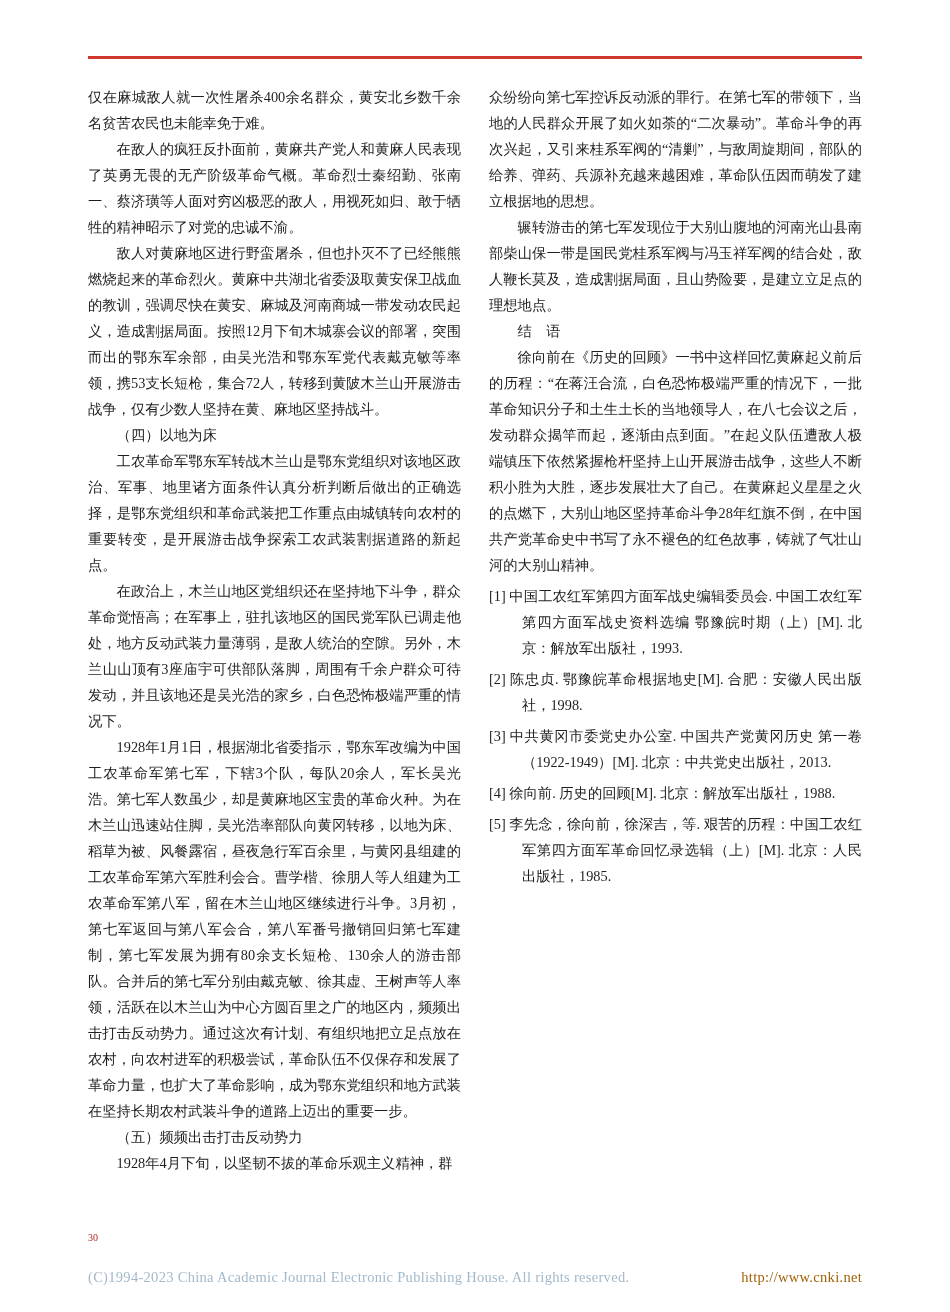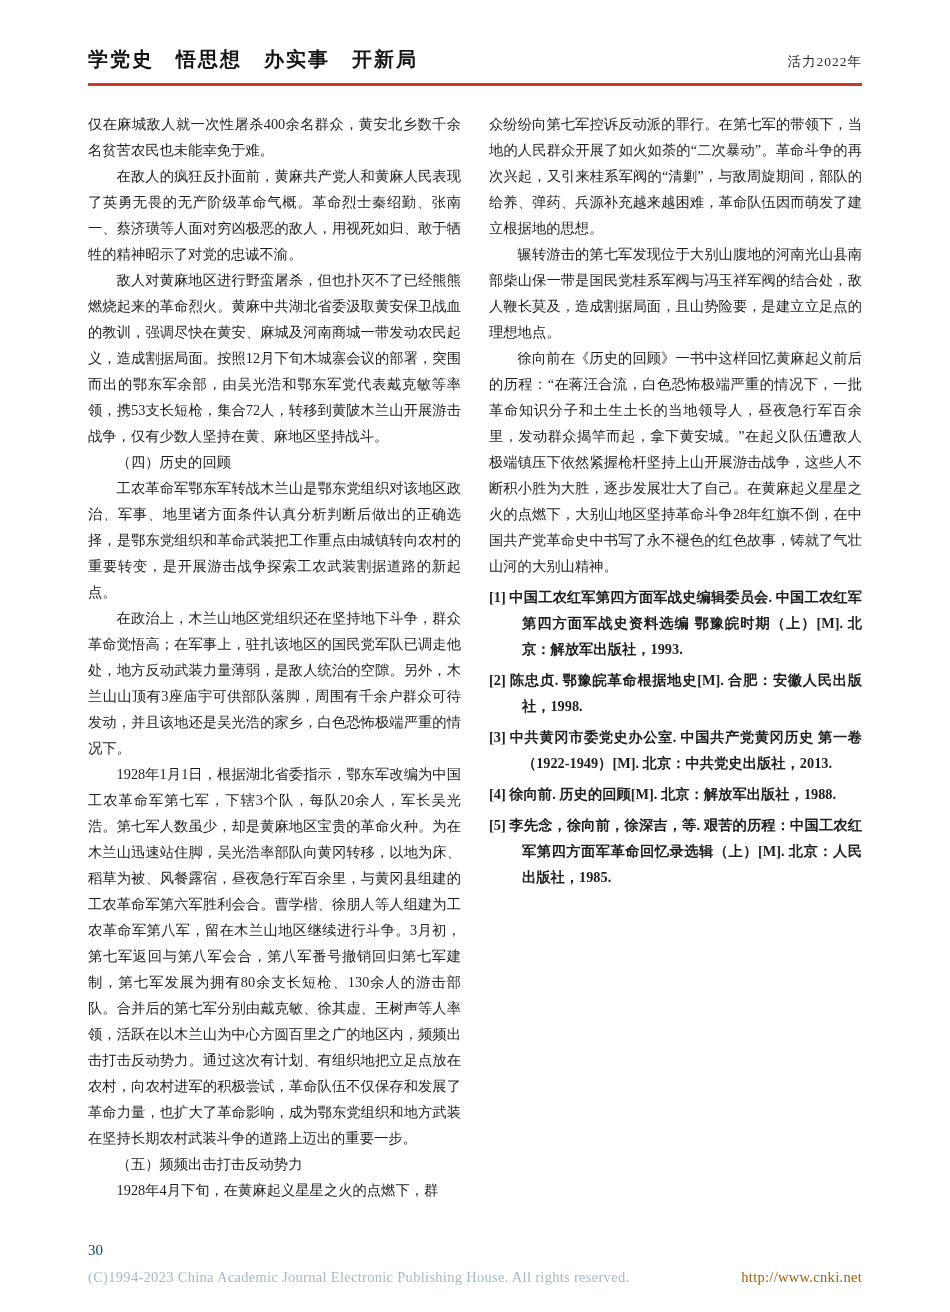--- a/index.html
+++ b/index.html
@@ -55,74 +55,70 @@
     color: #1e1e1e;
   }
   .para { margin: 0; text-indent: 2em; }
   .type-cont { text-indent: 0; }
   .type-heading { text-indent: 2em; }
   .type-refs-title { text-indent: 0; margin-top: 12px; }
   .type-ref {
     text-indent: -2.3em;
     padding-left: 2.3em;
     margin-top: 5px;
-    font-weight: bold;
   }
   
   .footer {
     position: absolute;
     left: 88px; right: 88px; bottom: 26px;
   }
   .page-number {
-    font-size: 15px;
-    color: #0c4a6e;
-    margin-bottom: 10px;
+    font-size: 10px;
+    color: #b91c1c;
+    margin-bottom: 26px;
   }
   .copyright-row {
     display: flex;
     justify-content: space-between;
     align-items: flex-start;
     font-size: 14.5px;
     color: #a2b9cb;
     letter-spacing: 0.3px;
   }
   .cnki-url {
     color: #a16207;
     text-decoration: none;
   }
 </style>
 </head>
 <body>
 
 <div class="page">
 
   <header>
-    <div class="header-row">
-      <h1 class="slogan">学党史　悟思想　办实事　开新局</h1>
-      <span class="journal-name">活力2022年</span>
-    </div>
     <div class="red-rule"></div>
   </header>
 
   <main class="columns">
     <section class="col">
         <p class="para type-cont">仅在麻城敌人就一次性屠杀400余名群众，黄安北乡数千余名贫苦农民也未能幸免于难。</p>
         <p class="para type-body">在敌人的疯狂反扑面前，黄麻共产党人和黄麻人民表现了英勇无畏的无产阶级革命气概。革命烈士秦绍勤、张南一、蔡济璜等人面对穷凶极恶的敌人，用视死如归、敢于牺牲的精神昭示了对党的忠诚不渝。</p>
         <p class="para type-body">敌人对黄麻地区进行野蛮屠杀，但也扑灭不了已经熊熊燃烧起来的革命烈火。黄麻中共湖北省委汲取黄安保卫战血的教训，强调尽快在黄安、麻城及河南商城一带发动农民起义，造成割据局面。按照12月下旬木城寨会议的部署，突围而出的鄂东军余部，由吴光浩和鄂东军党代表戴克敏等率领，携53支长短枪，集合72人，转移到黄陂木兰山开展游击战争，仅有少数人坚持在黄、麻地区坚持战斗。</p>
-        <p class="para type-heading">（四）历史的回顾</p>
+        <p class="para type-heading">（四）以地为床</p>
         <p class="para type-body">工农革命军鄂东军转战木兰山是鄂东党组织对该地区政治、军事、地里诸方面条件认真分析判断后做出的正确选择，是鄂东党组织和革命武装把工作重点由城镇转向农村的重要转变，是开展游击战争探索工农武装割据道路的新起点。</p>
         <p class="para type-body">在政治上，木兰山地区党组织还在坚持地下斗争，群众革命觉悟高；在军事上，驻扎该地区的国民党军队已调走他处，地方反动武装力量薄弱，是敌人统治的空隙。另外，木兰山山顶有3座庙宇可供部队落脚，周围有千余户群众可待发动，并且该地还是吴光浩的家乡，白色恐怖极端严重的情况下。</p>
         <p class="para type-body">1928年1月1日，根据湖北省委指示，鄂东军改编为中国工农革命军第七军，下辖3个队，每队20余人，军长吴光浩。第七军人数虽少，却是黄麻地区宝贵的革命火种。为在木兰山迅速站住脚，吴光浩率部队向黄冈转移，以地为床、稻草为被、风餐露宿，昼夜急行军百余里，与黄冈县组建的工农革命军第六军胜利会合。曹学楷、徐朋人等人组建为工农革命军第八军，留在木兰山地区继续进行斗争。3月初，第七军返回与第八军会合，第八军番号撤销回归第七军建制，第七军发展为拥有80余支长短枪、130余人的游击部队。合并后的第七军分别由戴克敏、徐其虚、王树声等人率领，活跃在以木兰山为中心方圆百里之广的地区内，频频出击打击反动势力。通过这次有计划、有组织地把立足点放在农村，向农村进军的积极尝试，革命队伍不仅保存和发展了革命力量，也扩大了革命影响，成为鄂东党组织和地方武装在坚持长期农村武装斗争的道路上迈出的重要一步。</p>
         <p class="para type-heading">（五）频频出击打击反动势力</p>
-        <p class="para type-body">1928年4月下旬，在黄麻起义星星之火的点燃下，群</p>
+        <p class="para type-body">1928年4月下旬，以坚韧不拔的革命乐观主义精神，群</p>
       </section>
     <section class="col">
         <p class="para type-cont">众纷纷向第七军控诉反动派的罪行。在第七军的带领下，当地的人民群众开展了如火如荼的“二次暴动”。革命斗争的再次兴起，又引来桂系军阀的“清剿”，与敌周旋期间，部队的给养、弹药、兵源补充越来越困难，革命队伍因而萌发了建立根据地的思想。</p>
         <p class="para type-body">辗转游击的第七军发现位于大别山腹地的河南光山县南部柴山保一带是国民党桂系军阀与冯玉祥军阀的结合处，敌人鞭长莫及，造成割据局面，且山势险要，是建立立足点的理想地点。</p>
-        <p class="para type-body">徐向前在《历史的回顾》一书中这样回忆黄麻起义前后的历程：“在蒋汪合流，白色恐怖极端严重的情况下，一批革命知识分子和土生土长的当地领导人，昼夜急行军百余里，发动群众揭竿而起，拿下黄安城。”在起义队伍遭敌人极端镇压下依然紧握枪杆坚持上山开展游击战争，这些人不断积小胜为大胜，逐步发展壮大了自己。在黄麻起义星星之火的点燃下，大别山地区坚持革命斗争28年红旗不倒，在中国共产党革命史中书写了永不褪色的红色故事，铸就了气壮山河的大别山精神。</p>
+        <p class="para type-heading">结　语</p>
+        <p class="para type-body">徐向前在《历史的回顾》一书中这样回忆黄麻起义前后的历程：“在蒋汪合流，白色恐怖极端严重的情况下，一批革命知识分子和土生土长的当地领导人，在八七会议之后，发动群众揭竿而起，逐渐由点到面。”在起义队伍遭敌人极端镇压下依然紧握枪杆坚持上山开展游击战争，这些人不断积小胜为大胜，逐步发展壮大了自己。在黄麻起义星星之火的点燃下，大别山地区坚持革命斗争28年红旗不倒，在中国共产党革命史中书写了永不褪色的红色故事，铸就了气壮山河的大别山精神。</p>
         <p class="para type-ref">[1] 中国工农红军第四方面军战史编辑委员会. 中国工农红军第四方面军战史资料选编 鄂豫皖时期（上）[M]. 北京：解放军出版社，1993.</p>
         <p class="para type-ref">[2] 陈忠贞. 鄂豫皖革命根据地史[M]. 合肥：安徽人民出版社，1998.</p>
         <p class="para type-ref">[3] 中共黄冈市委党史办公室. 中国共产党黄冈历史 第一卷（1922-1949）[M]. 北京：中共党史出版社，2013.</p>
         <p class="para type-ref">[4] 徐向前. 历史的回顾[M]. 北京：解放军出版社，1988.</p>
         <p class="para type-ref">[5] 李先念，徐向前，徐深吉，等. 艰苦的历程：中国工农红军第四方面军革命回忆录选辑（上）[M]. 北京：人民出版社，1985.</p>
       </section>
   </main>
 
   <footer class="footer">
     <div class="page-number">30</div>

